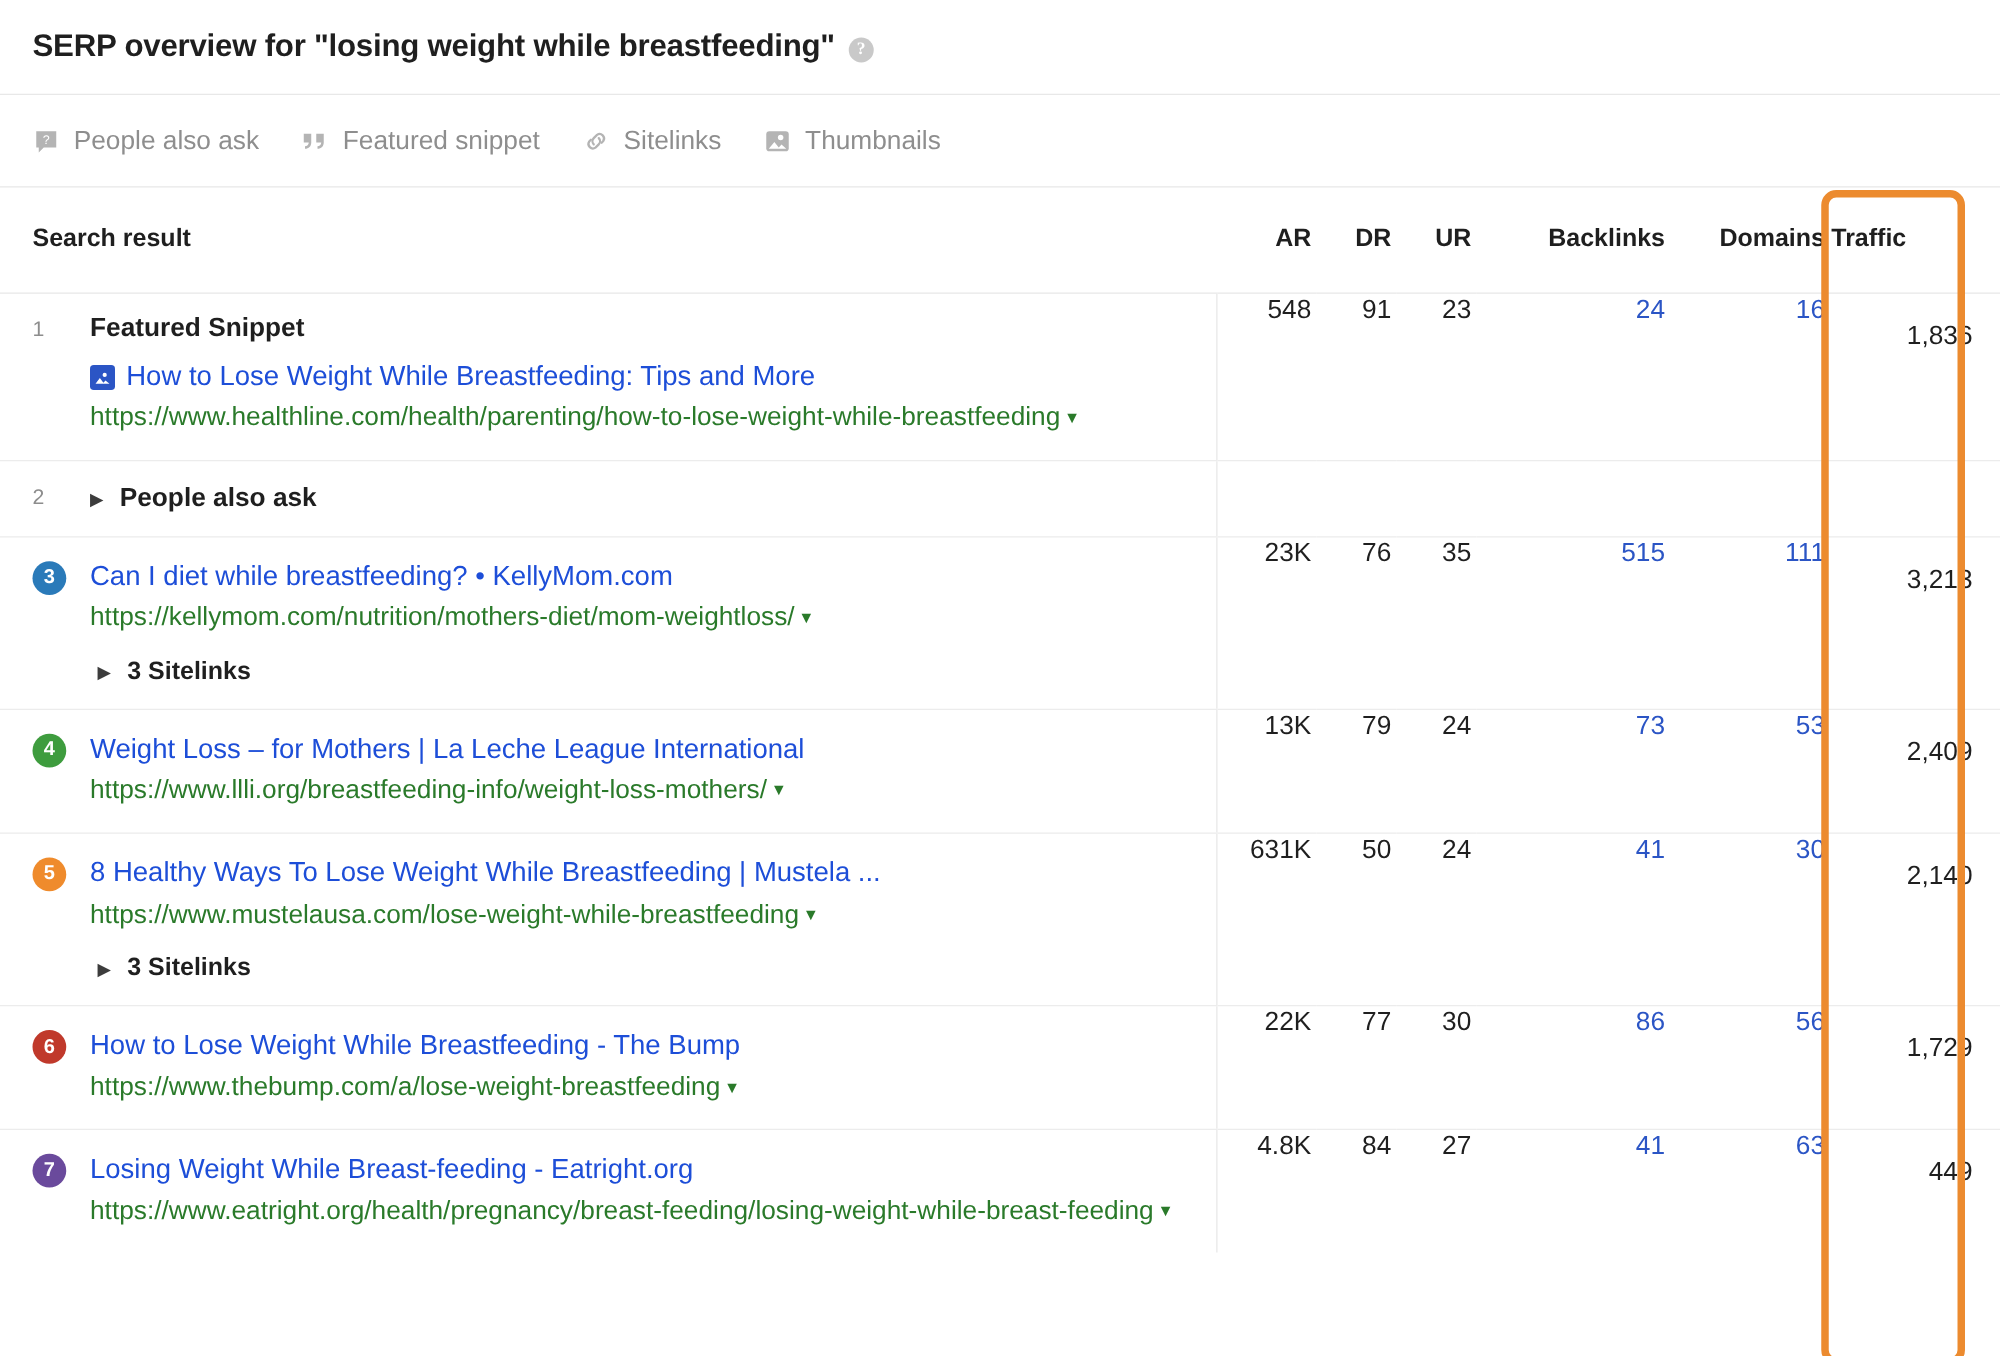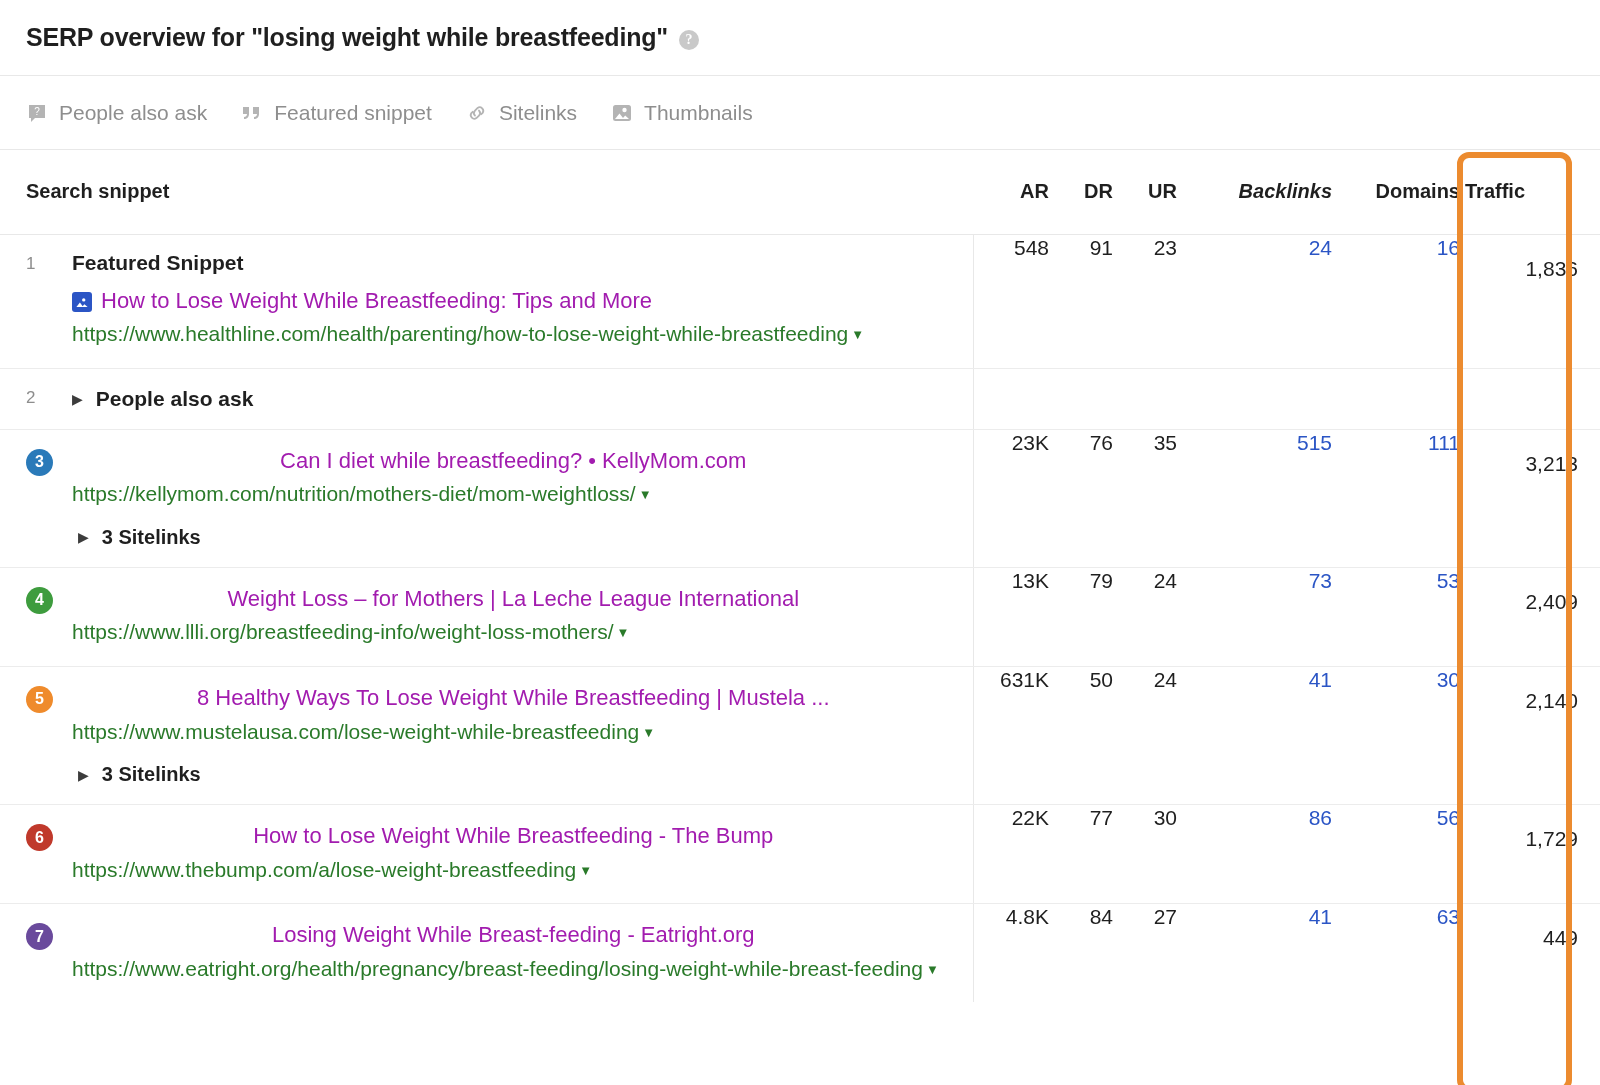--- a/index.html
+++ b/index.html
@@ -59,21 +59,21 @@
     height: 84px;
     font-size: 20px; font-weight: bold; color:#1f1f1f;
     border-bottom: 1px solid #e8e8e8;
     vertical-align: middle;
   }
   th.res-h { text-align: left; padding-left: 26px; font-size: 20px; }
   th.num-h { text-align: right; padding-right: 0px; }
   th.ar-h  { padding-right: 4px; }
   th.dr-h  { padding-right: 4px; }
   th.ur-h  { padding-right: 4px; }
-  th.bl-h  { padding-right: 4px; font-style: italic; }
+  th.bl-h  { padding-right: 4px; }
   th.dom-h { padding-right: 4px; }
   th.tr-h  { text-align:left; }
 
   tbody td { vertical-align: top; border-bottom: 1px solid #ececec; }
   tbody tr.no-border td { border-bottom: none; }
 
   td.result-cell {
     padding: 16px 18px 18px 26px;
     position: relative;
   }
@@ -103,21 +103,21 @@
   .res-body { flex: 1; min-width: 0; }
 
   .snippet-label { font-size: 21px; font-weight: bold; color:#1f1f1f; margin-bottom: 11px; }
   .title-line { display: flex; align-items: flex-start; gap: 9px; }
   .thumb-ico {
     width: 20px; height: 20px; flex: none;
     background: #2b55c5; border-radius: 3px;
     position: relative; top: 6px;
     display:flex; align-items:center; justify-content:center;
   }
-  .res-title { font-size: 22px; color:#a21caf; line-height: 1.35; text-align: center; }
+  .res-title { font-size: 22px; color:#1d4ed8; line-height: 1.35; }
   .res-url {
     font-size: 21px; color: #2a7a2a; line-height: 1.45;
     margin-top: 4px; word-break: break-all;
   }
   .caret { font-size: 13px; color:#2a7a2a; margin-left: 3px; position: relative; top:-2px;}
   .expander {
     display:flex; align-items:center; gap: 13px;
     margin-top: 16px; padding-left: 6px;
   }
   .tri { font-size: 14px; color:#3c3c3c; }
@@ -192,21 +192,21 @@
       <col class="c-res">
         <col class="c-ar">
         <col class="c-dr">
         <col class="c-ur">
       <col class="c-bl">
         <col class="c-dom">
         <col class="c-tr">
     </colgroup>
     <thead>
       <tr>
-        <th class="res-h">Search snippet</th>
+        <th class="res-h">Search result</th>
         <th class="num-h ar-h">AR</th>
         <th class="num-h dr-h">DR</th>
         <th class="num-h ur-h">UR</th>
         <th class="num-h bl-h">Backlinks</th>
         <th class="num-h dom-h">Domains</th>
         <th class="tr-h">Traffic</th>
       </tr>
     </thead>
     <tbody>
 

